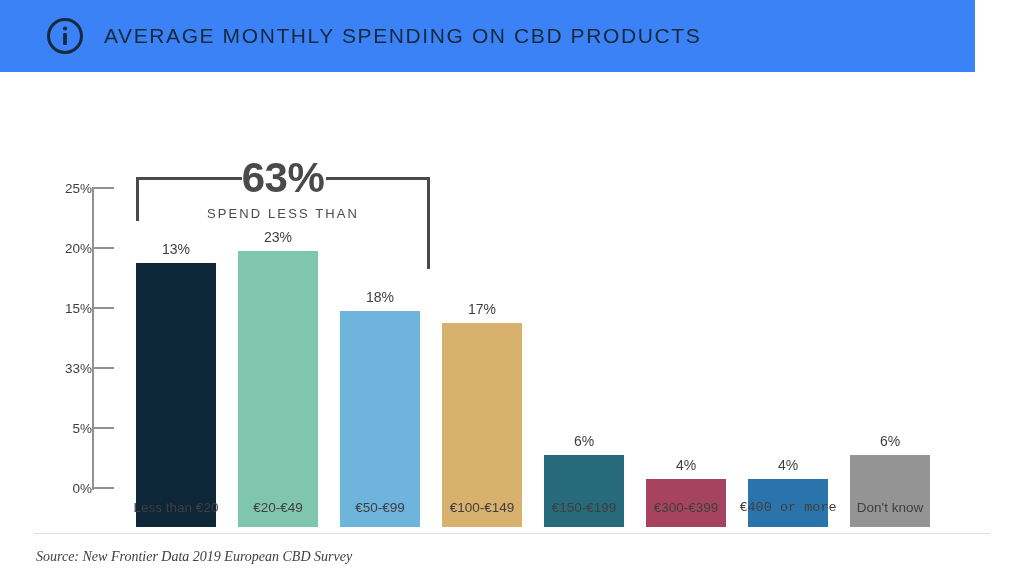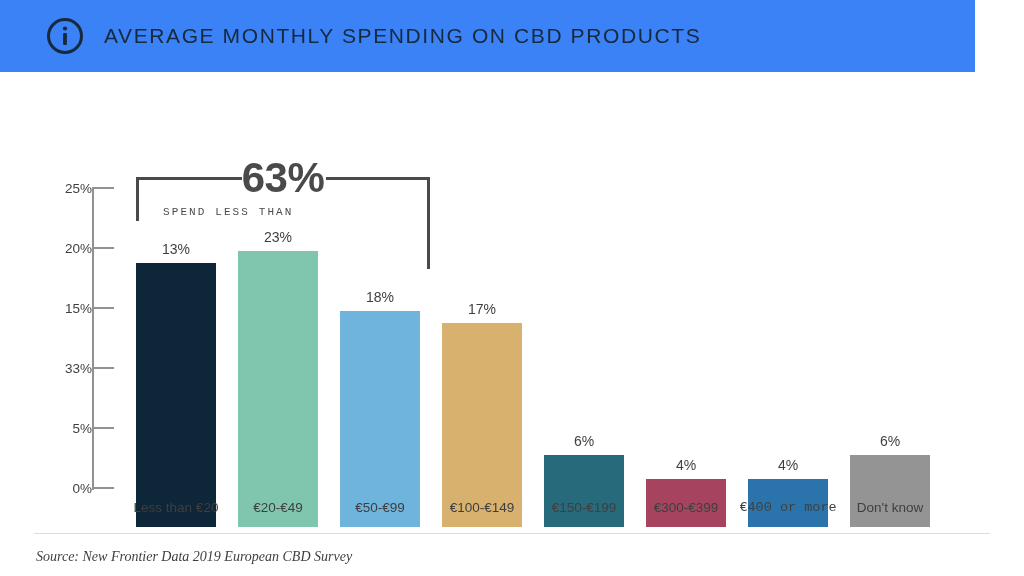--- a/index.html
+++ b/index.html
@@ -135,26 +135,25 @@
     position: absolute;
     text-align: center;
     font-size: 42px;
     font-weight: 700;
     color: #4a4a4a;
     letter-spacing: -0.5px;
     line-height: 1;
   }
   #callout-sub {
     position: absolute;
-    text-align: left;
-    font-size: 11px;
+    text-align: center;
+    font-size: 13px;
     letter-spacing: 2.1px;
     color: #4a4a4a;
     line-height: 1.45;
-    font-family: Liberation Mono, monospace;
   }
 
   
   #footer-divider {
     position: absolute;
     left: 34px;
     top: 533px;
     width: 956px;
     height: 1px;
     background: #dcdde0;

